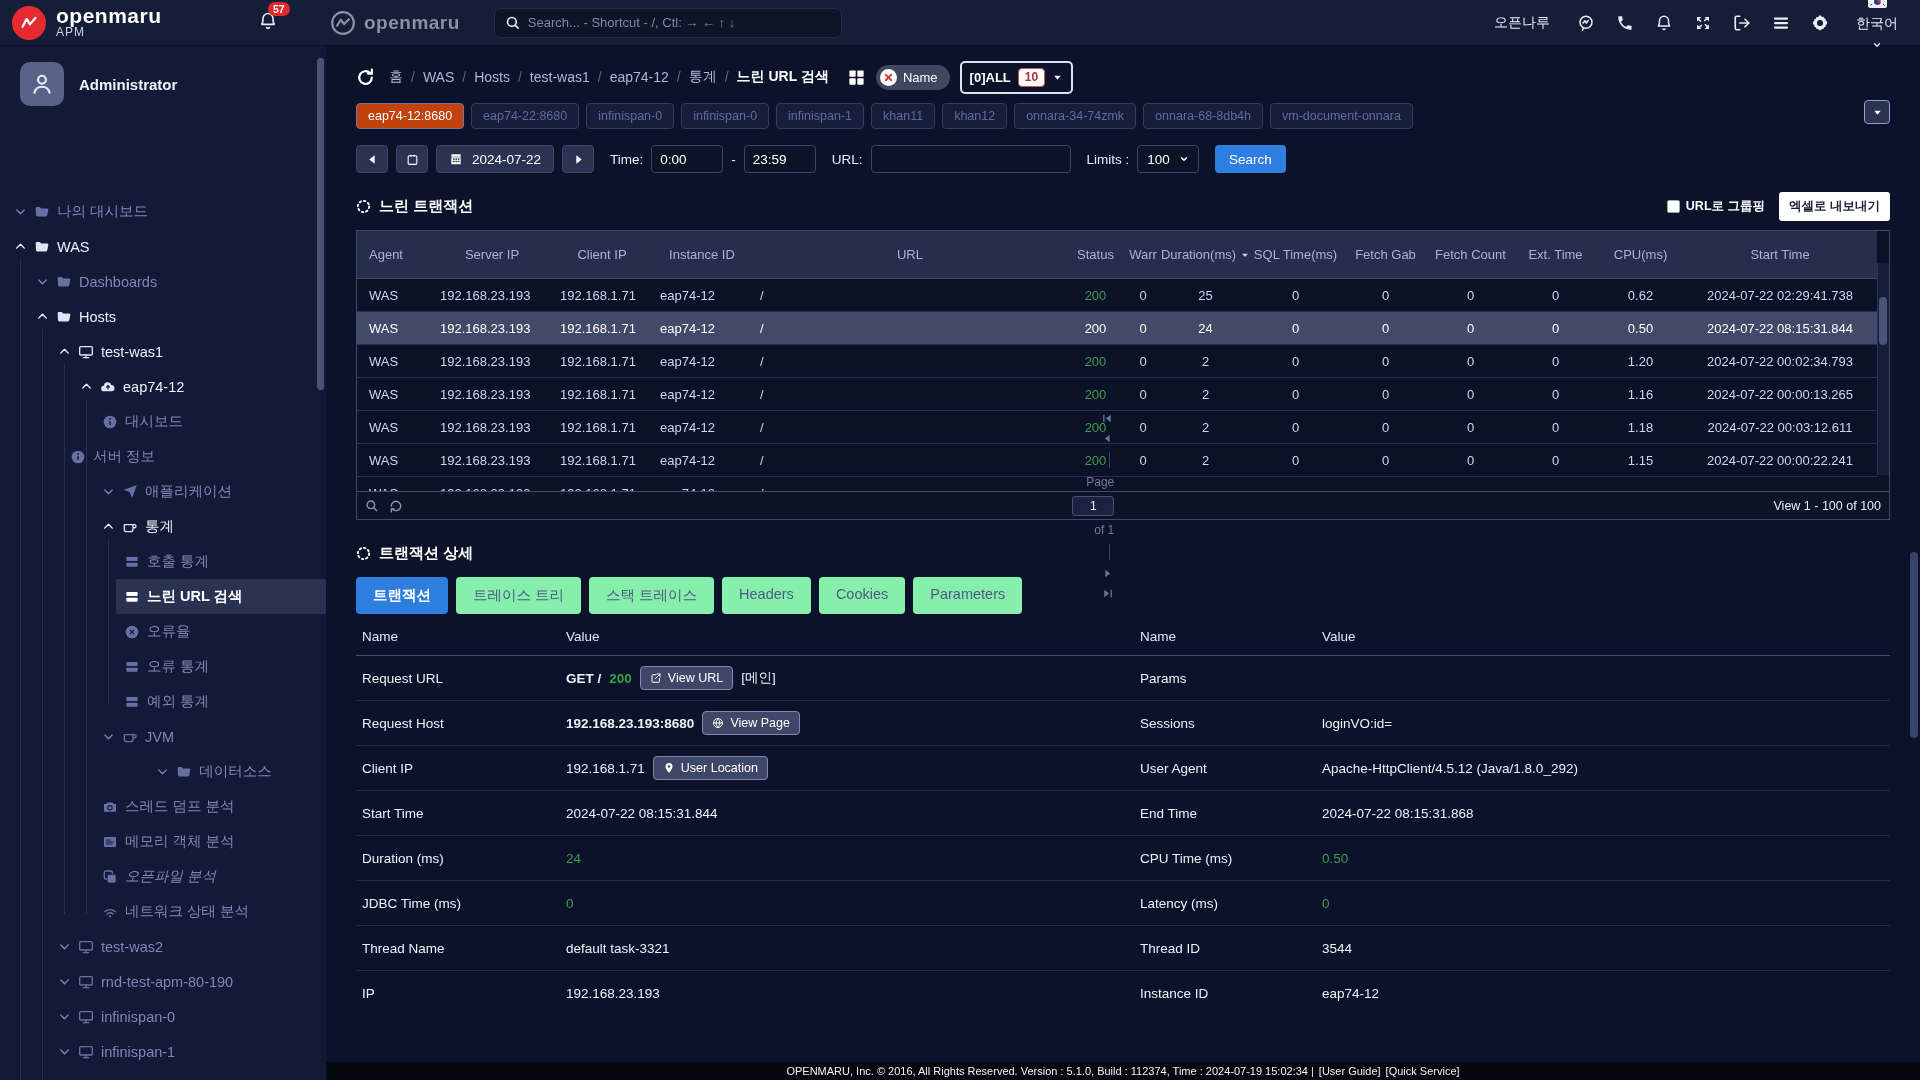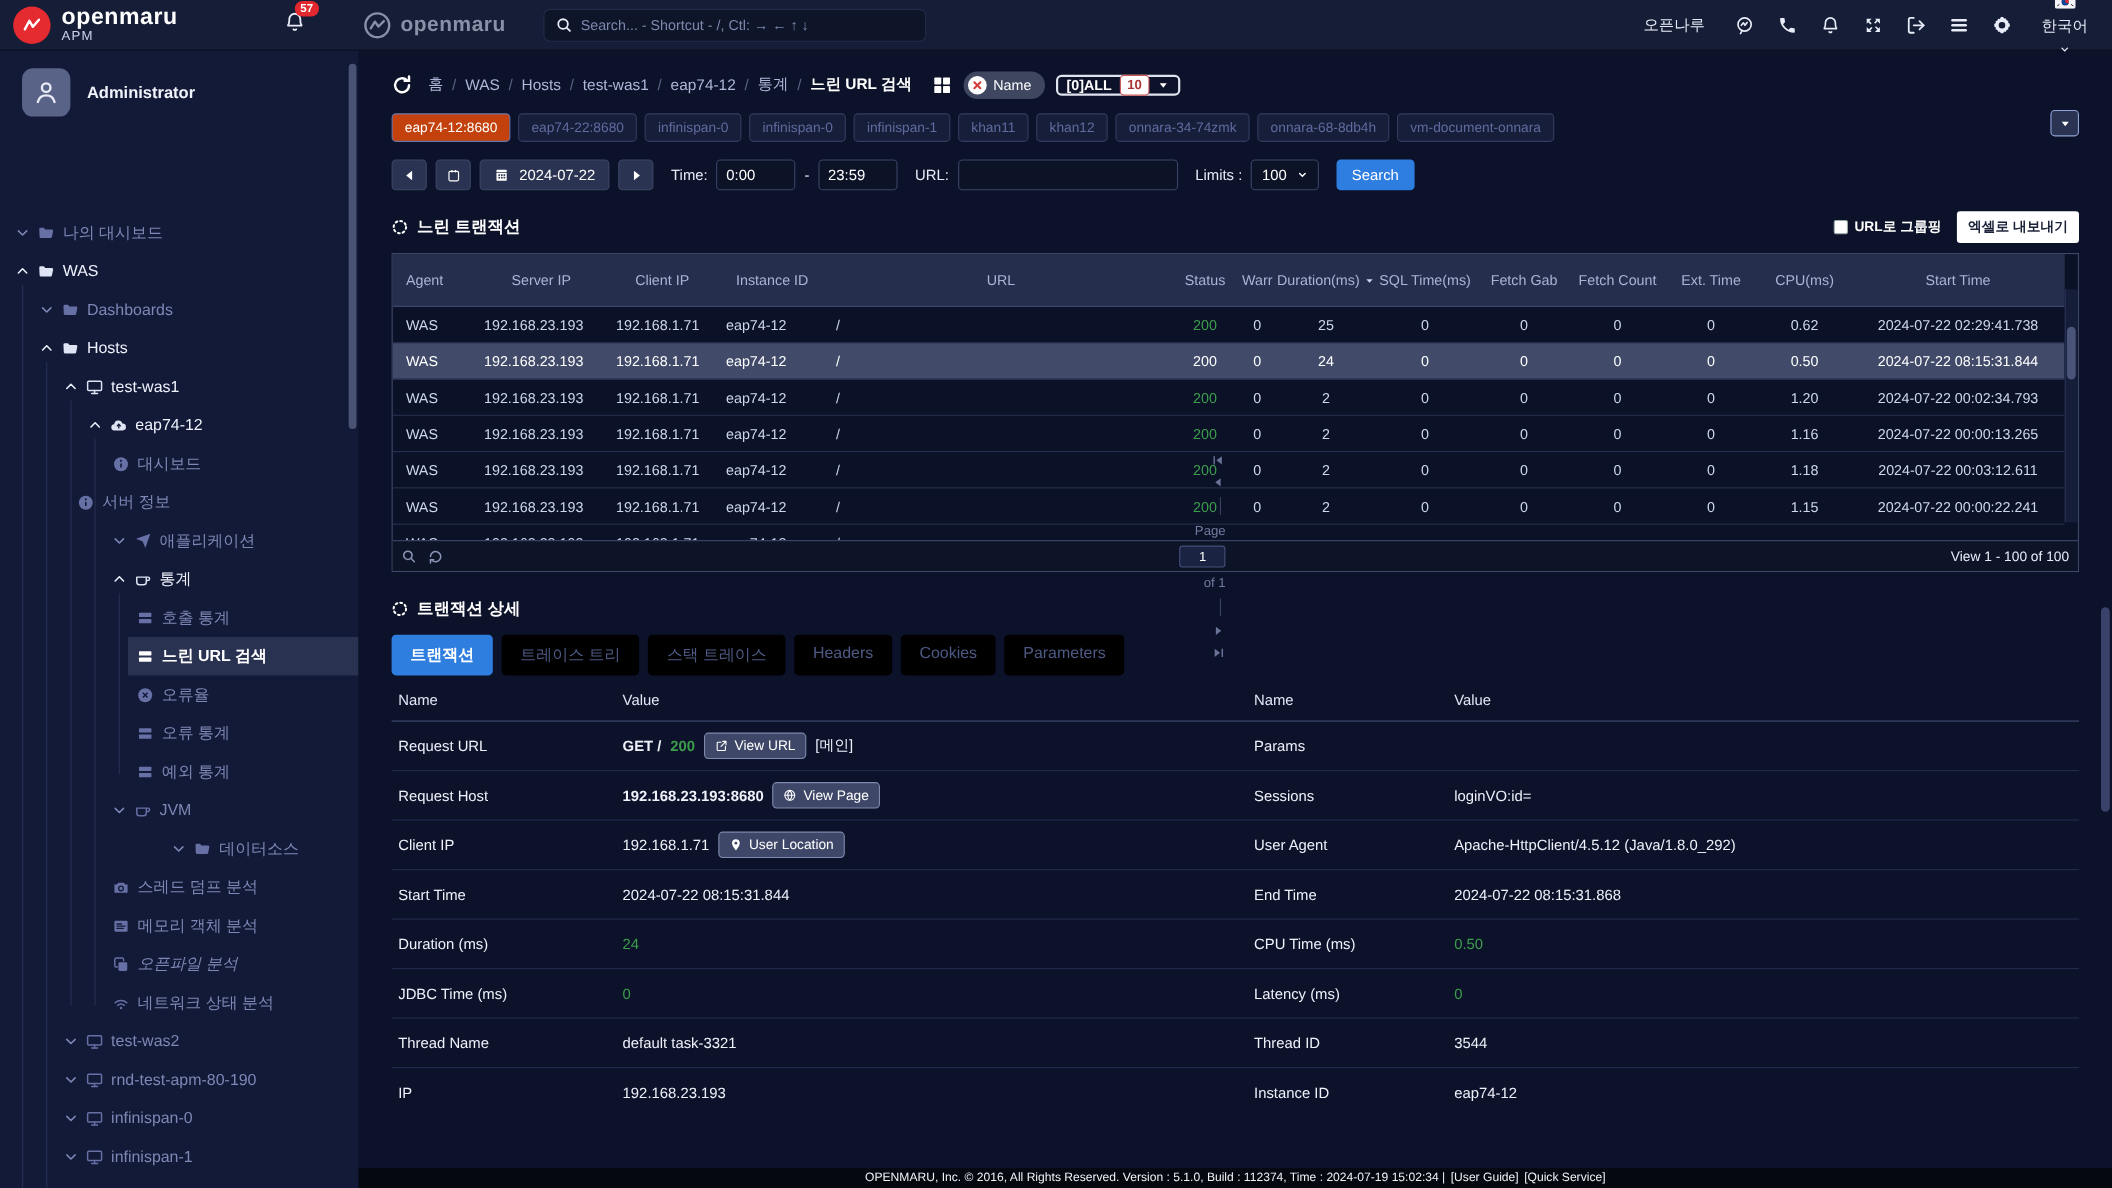--- a/index.html
+++ b/index.html
@@ -52,21 +52,21 @@
   #crumb-row { display:flex; align-items:center; gap:10px; margin-top:16px; height:30px; }
   .refresh-ico { width:19px; height:19px; color:#fff; cursor:pointer; }
   .crumbs { display:flex; align-items:center; gap:8px; font-size:14px; color:#aeb7d8; margin-left:4px; }
   .crumbs .sep { color:#5a6384; }
   .crumbs .cur { color:#fff; font-weight:700; }
   .grid-ico { width:19px; height:19px; color:#fff; margin-left:8px; cursor:pointer; }
   .name-pill { display:flex; align-items:center; gap:6px; background:#3f4760; border-radius:13px;
     height:25px; padding:0 12px 0 4px; color:#fff; font-size:13px; cursor:pointer; }
   .xcirc { width:17px; height:17px; background:#fff; border-radius:50%; color:#d43c3c; padding:3px; }
   .all-box { display:flex; align-items:center; gap:7px; border:2px solid #dfe3f0; border-radius:5px;
-    height:19px; padding:0 8px; color:#fff; font-size:13px; font-weight:700; cursor:pointer; }
+    height:33px; padding:0 8px; color:#fff; font-size:13px; font-weight:700; cursor:pointer; }
   .all-badge { background:#fff; color:#a33; border:1px solid #c55; border-radius:4px;
     font-size:12px; font-weight:700; padding:0 6px; line-height:17px; }
   .caret-down { width:11px; height:11px; color:#fff; }
 
   
   #tag-row { display:flex; align-items:center; gap:7px; margin-top:10px; height:28px; position:relative; }
   .tag { background:#171e3a; border:1px solid #333c60; color:#5f6b9e; font-size:12.5px;
     padding:5px 11px; border-radius:4px; cursor:pointer; white-space:nowrap; }
   .tag.active { background:#c2410c; border-color:#6a76a8; color:#fff; }
   #collapse-btn { position:absolute; right:0; top:-2px; width:26px; height:24px; background:#2b3352;
@@ -125,21 +125,21 @@
   .pager-mid { margin:16px auto; display:flex; align-items:flex-end; gap:7px;flex-direction:column; }
   .pg-ico { width:13px; height:13px; color:#6a7398; cursor:pointer; }
   .pg-sep { width:1px; height:16px; background:#3a4260; margin:0 4px; }
   .pg-input { width:42px; height:20px; background:#1b2342; border:1px solid #454f78; border-radius:3px;
     color:#fff; text-align:center; font-size:12px; outline:none; font-family:inherit; }
   .pg-view { color:#e8ecf8; font-size:12.5px; }
 
   
   #panel2 { margin-top:18px; }
   .tabs { display:flex; gap:8px; margin-top:9px; }
-  .tab { background:#000000; color:#4e5a85; font-size:14.5px; padding:9px 17px; border-radius:4px; cursor:pointer; }
+  .tab { background:#86efac; color:#4e5a85; font-size:14.5px; padding:9px 17px; border-radius:4px; cursor:pointer; }
   .tab.active { background:#2e7ee0; color:#fff; font-weight:700; }
   .dgrid { display:grid; grid-template-columns:204px 574px 182px 1fr; align-items:center; padding:0 6px; }
   .dhead { height:38px; color:#e2e7f6; font-size:13.5px; border-bottom:1px solid #434d75; margin-top:4px; }
   #drows { height:353px; overflow:hidden; }
   .drow { min-height:45px; border-bottom:1px solid #212a4a; color:#eef1fa; font-size:13.5px; }
   .dval { display:flex; align-items:center; gap:8px; }
   .vbtn { display:flex; align-items:center; gap:6px; background:#3e4767; border:1px solid #7e89ad;
     border-radius:4px; color:#fff; font-size:12.5px; padding:4px 9px; cursor:pointer; white-space:nowrap; }
   .vbtn .icon { width:12px; height:12px; }
   .b { font-weight:700; }

